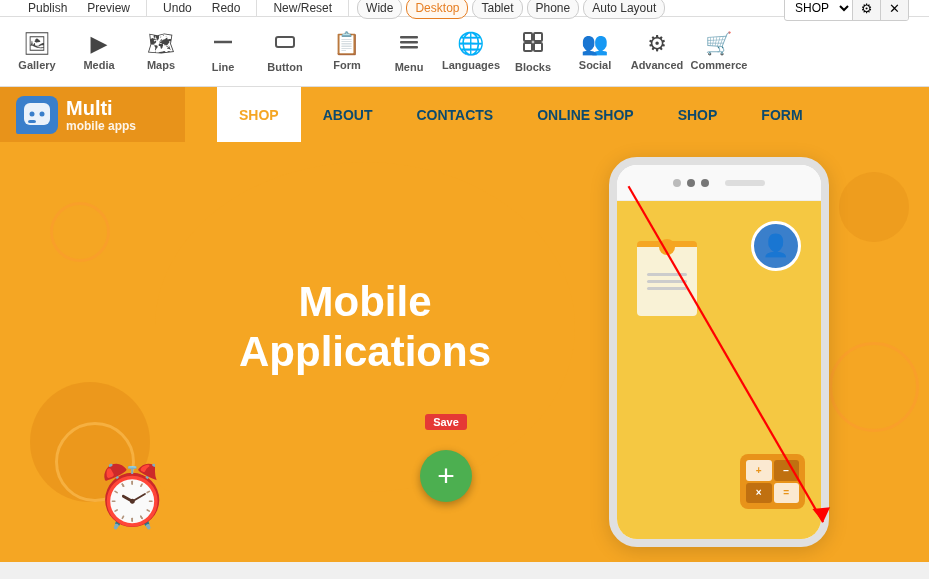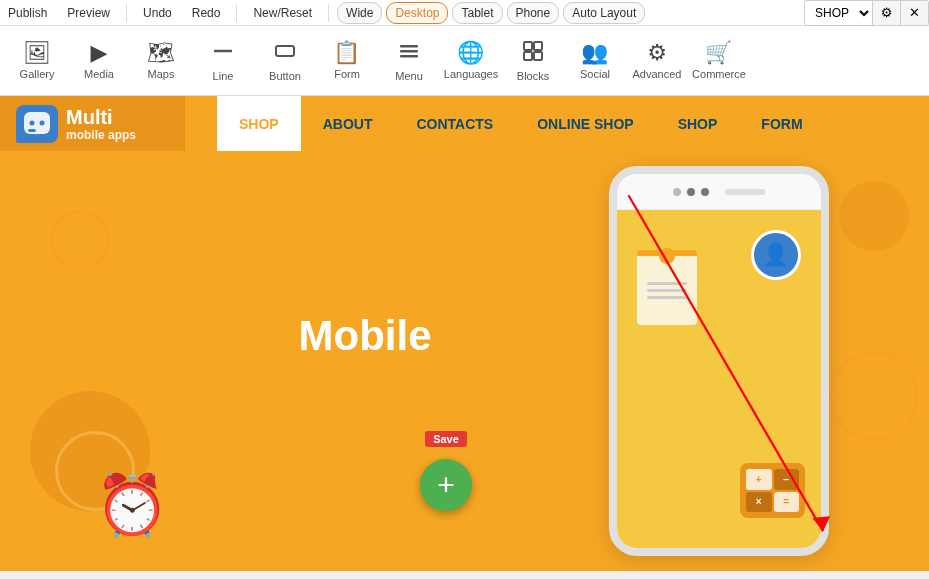--- a/index.html
+++ b/index.html
@@ -4,22 +4,22 @@
   <style>
     * { margin: 0; padding: 0; box-sizing: border-box; }
     body { width: 929px; height: 579px; overflow: hidden; font-family: Arial, sans-serif; background: #f0f0f0; }
 
     
     #top-bar {
       display: flex;
       align-items: center;
       background: #fff;
       border-bottom: 1px solid #ddd;
-      height: 26px;
-      padding: 0 0;
+      height: 17px;
+      padding: 0 20px;
       gap: 4px;
     }
     .top-btn {
       font-size: 12px;
       color: #333;
       padding: 4px 8px;
       cursor: pointer;
       border: none;
       background: none;
       border-radius: 3px;
@@ -95,21 +95,21 @@
       padding: 4px 2px;
       font-size: 11px;
       color: #444;
       gap: 4px;
       flex-shrink: 0;
     }
     .tool-icon {
       font-size: 22px;
       line-height: 1;
     }
-    .tool-label { font-size: 11px; color: #555; }
+    .tool-label { font-size: 11px; color: #555; font-weight: bold; }
 
     
     #canvas {
       width: 929px;
       height: 475px;
       background: #e8e8e8;
       position: relative;
       overflow: hidden;
     }
 
@@ -332,21 +332,21 @@
 
     
     .add-btn-wrap {
       position: absolute;
       bottom: 60px;
       left: 420px;
       z-index: 10;
       display: flex;
       flex-direction: column;
       align-items: center;
-      gap: 12px;
+      gap: 20px;
     }
     .save-badge {
       background: #e53935;
       color: white;
       font-size: 11px;
       padding: 2px 8px;
       border-radius: 3px;
       font-weight: bold;
     }
     .add-btn {
@@ -512,20 +512,21 @@
       <div class="orange-blob" style="width:120px;height:120px;background:#e8931a;top:240px;left:30px;"></div>
       <div class="deco-circle-outline" style="width:80px;height:80px;top:280px;left:55px;"></div>
       <div class="deco-circle-outline" style="width:60px;height:60px;top:60px;left:50px;border-color:rgba(255,150,50,0.4);"></div>
 
       <div class="orange-blob" style="width:70px;height:70px;background:#e8931a;opacity:0.5;top:30px;right:20px;border-radius:50%;"></div>
       <div class="deco-circle-outline" style="width:90px;height:90px;top:200px;right:10px;border-color:rgba(255,150,50,0.4);"></div>
 
       <div class="speech-bubble">
         <div class="speech-bubble-text">
           <span>Mobile</span><br>
+          <span>Applications</span>
         </div>
       </div>
 
       <div class="phone-mockup">
         <div class="phone-top">
           <div class="phone-dot"></div>
           <div class="phone-dot dark"></div>
           <div class="phone-dot dark"></div>
           <div style="width:40px;height:6px;background:#ddd;border-radius:3px;margin-left:10px;"></div>
         </div>

